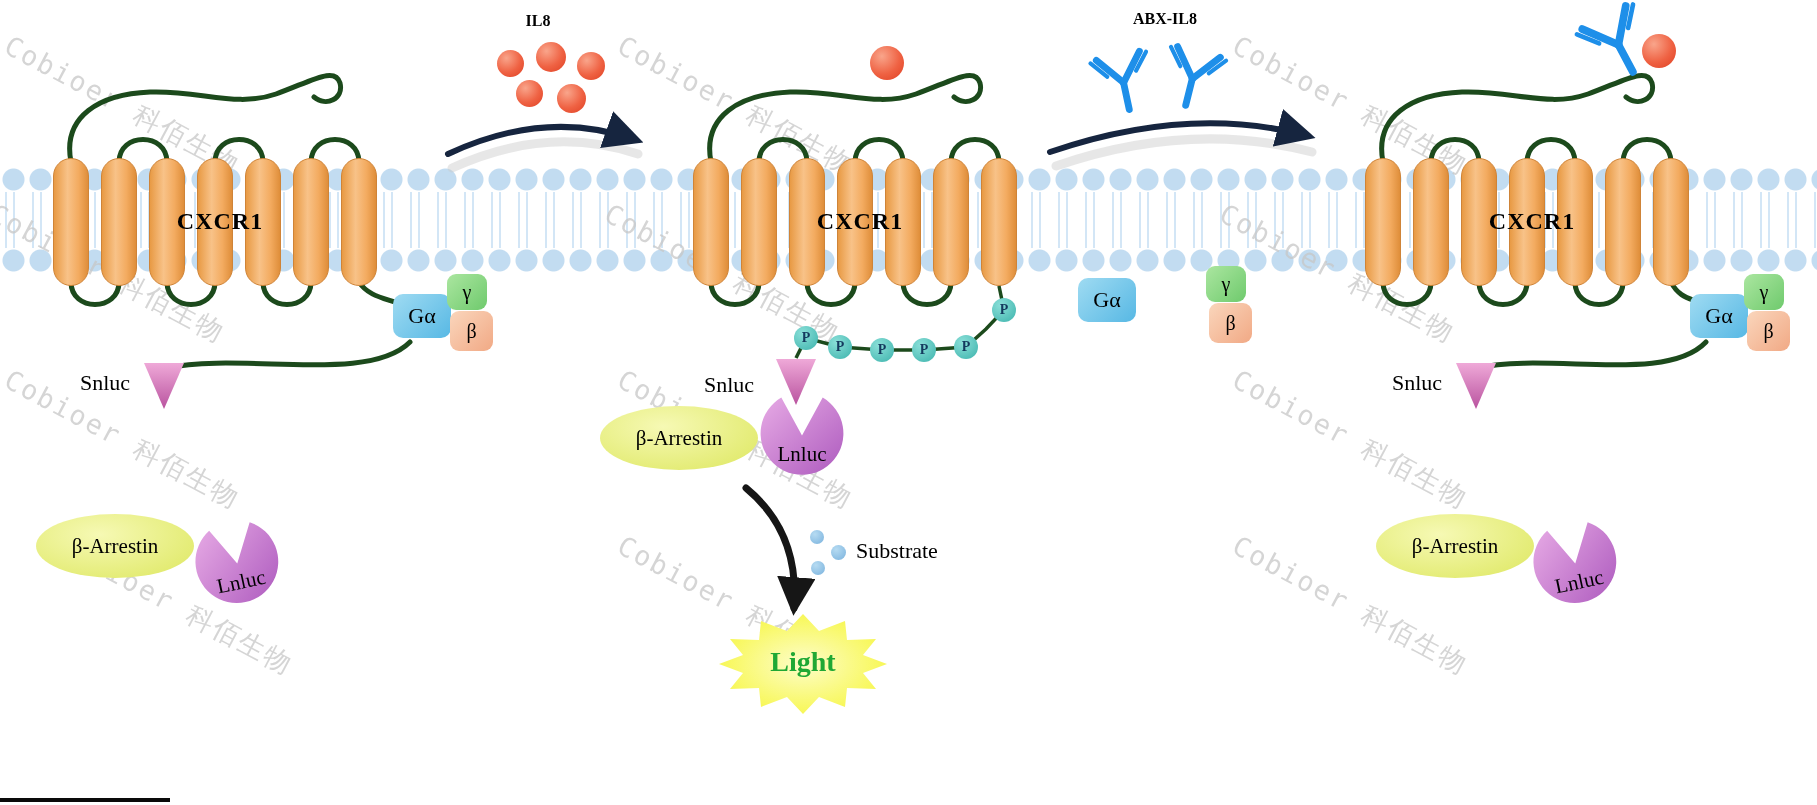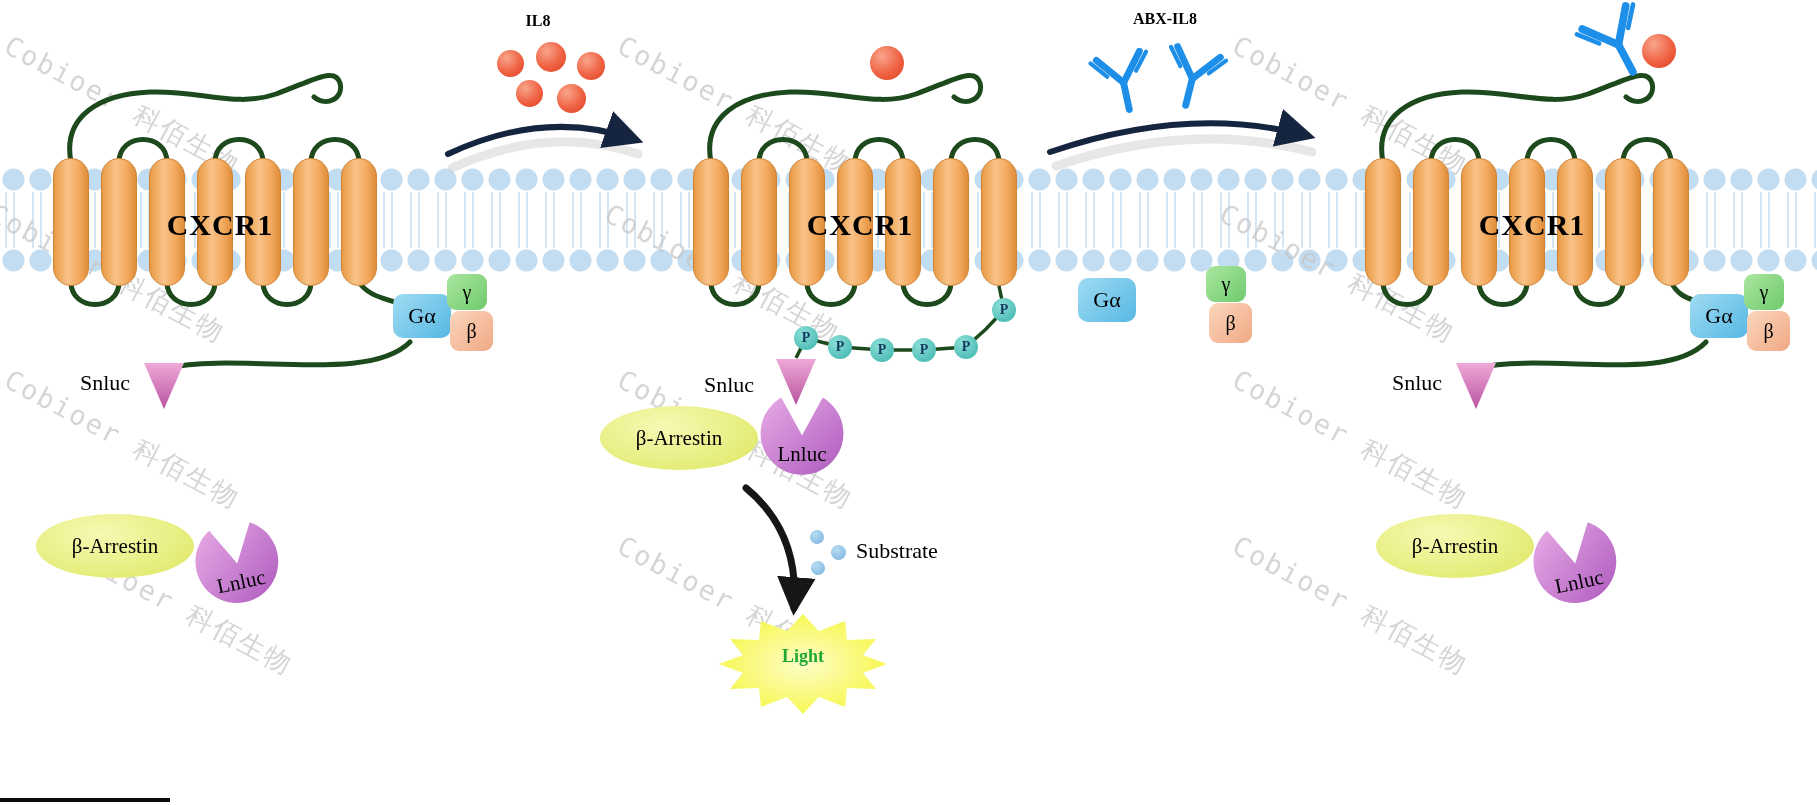--- a/index.html
+++ b/index.html
@@ -23,21 +23,21 @@
            background-image:repeating-linear-gradient(90deg, rgba(0,0,0,0) 0 5px, #d3e6f6 5px 7px, rgba(0,0,0,0) 7px 13px, #d3e6f6 13px 15px, rgba(0,0,0,0) 15px 27px); }
 
   
   .receptor { position:absolute; top:50px; width:420px; height:330px; z-index:2; }
   .receptor svg.loops { position:absolute; left:0; top:0; width:420px; height:330px; }
   .receptor svg.loops path { fill:none; stroke:#1c4a1c; stroke-width:5; stroke-linecap:round; }
   .helix { position:absolute; top:108px; width:36px; height:128px; border-radius:18px;
            background:linear-gradient(90deg,#e89a44 0%,#f8c288 40%,#f3ab60 72%,#df8e3a 100%);
            border:1.5px solid #cf8438; }
   .rlabel { position:absolute; left:50px; top:158px; width:264px; text-align:center;
-            font-size:30px; font-weight:bold; color:#000; letter-spacing:1px; }
+            font-size:24px; font-weight:bold; color:#000; letter-spacing:1px; }
 
   
   .gblock { position:absolute; display:flex; align-items:center; justify-content:center;
             color:#000; z-index:3; }
   .ga { width:58px; height:44px; border-radius:10px; font-size:22px;
         background:linear-gradient(135deg,#9fdbf2,#57b8e4); }
   .gg { width:40px; height:36px; border-radius:9px; font-size:20px;
         background:linear-gradient(135deg,#abe6a0,#6fca6d); }
   .gb { width:43px; height:40px; border-radius:9px; font-size:20px;
         background:linear-gradient(135deg,#fad6bc,#f1a985); }
@@ -62,21 +62,21 @@
   .pcircle { position:absolute; width:24px; height:24px; border-radius:50%; z-index:4;
              background:radial-gradient(circle at 35% 30%, #8adfd8, #3db3ac);
              display:flex; align-items:center; justify-content:center;
              font-size:14px; font-weight:bold; color:#143a5e; }
   .dot { position:absolute; border-radius:50%; z-index:3;
          background:radial-gradient(circle at 35% 30%, #b6dbf2, #7ab2dd); }
 
   svg.overlay { position:absolute; z-index:3; overflow:visible; }
   .ab { position:absolute; z-index:4; }
 
-  .light-label { position:absolute; font-size:18px; font-weight:bold; color:#1fa834;
+  .light-label { position:absolute; font-size:28px; font-weight:bold; color:#1fa834;
                  text-align:center; z-index:5; }
   .artifact { position:absolute; background:#0a0a0a; z-index:5; }
 </style>
 </head>
 <body>
 
 <div class="canvas">
 
   <svg width="0" height="0" style="position:absolute">
     <defs>

